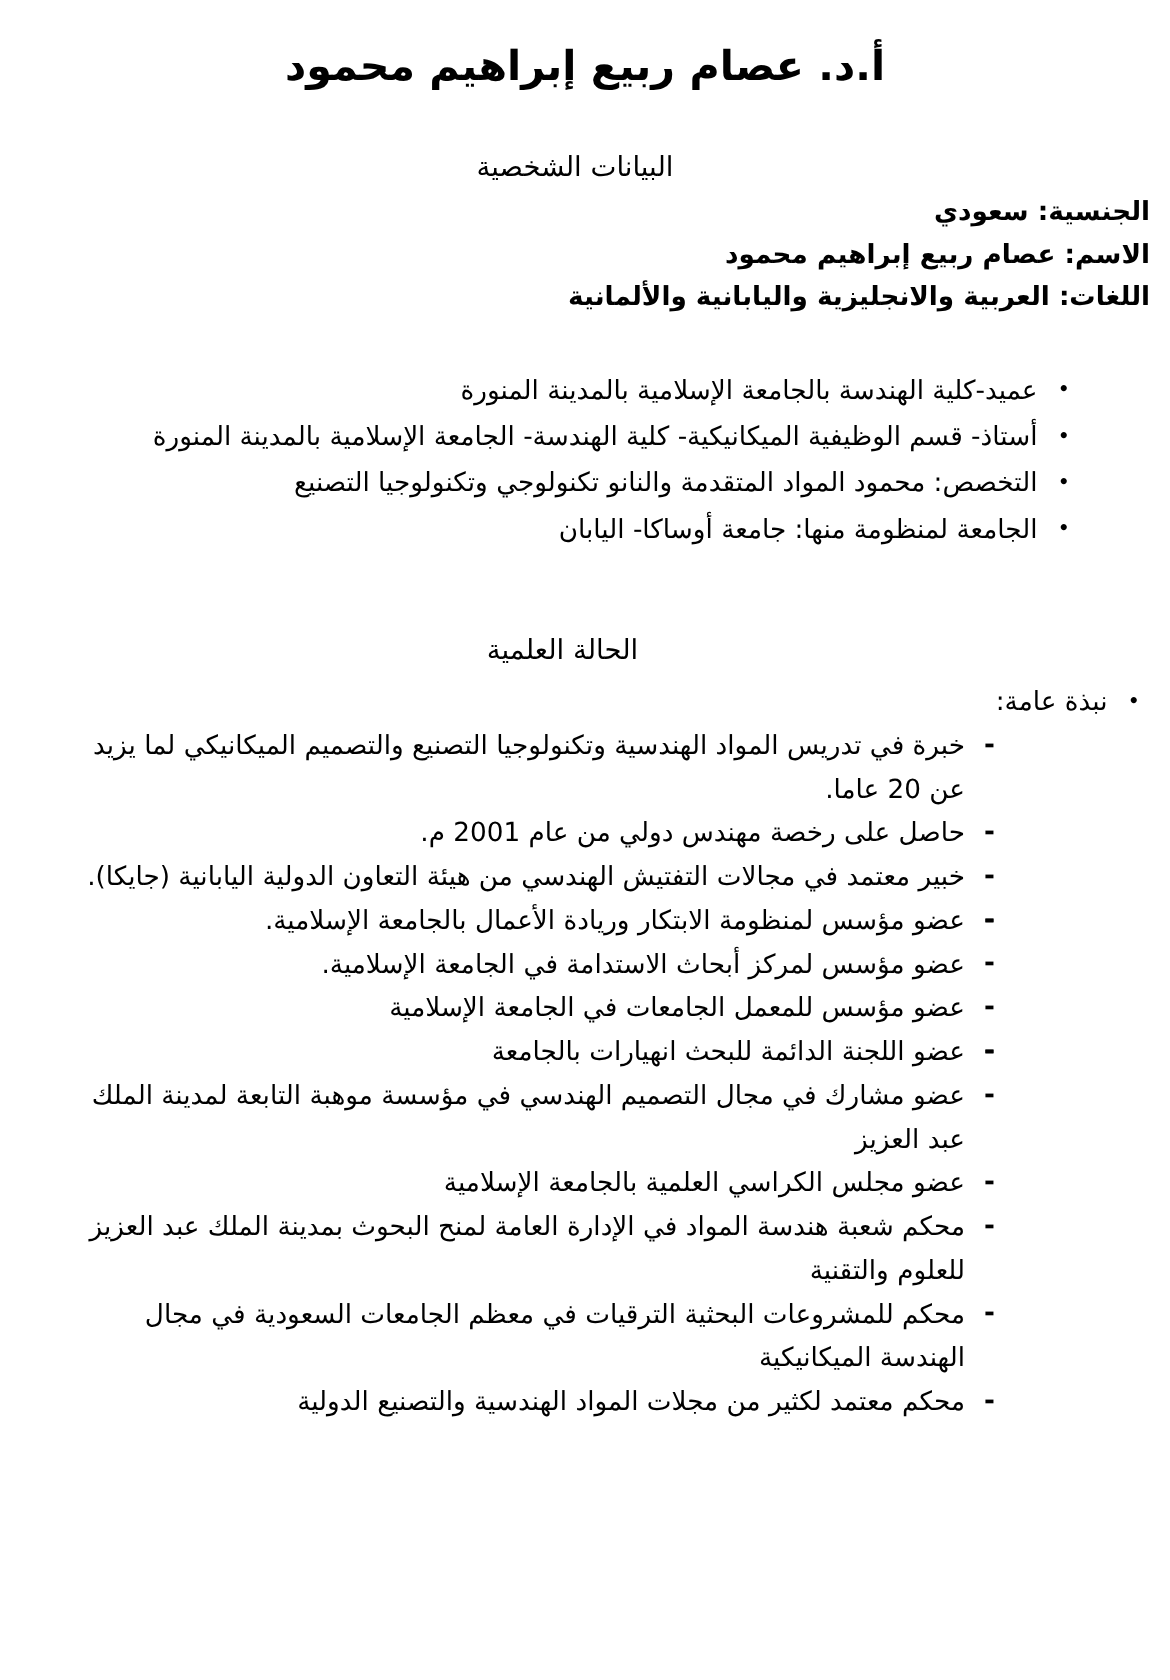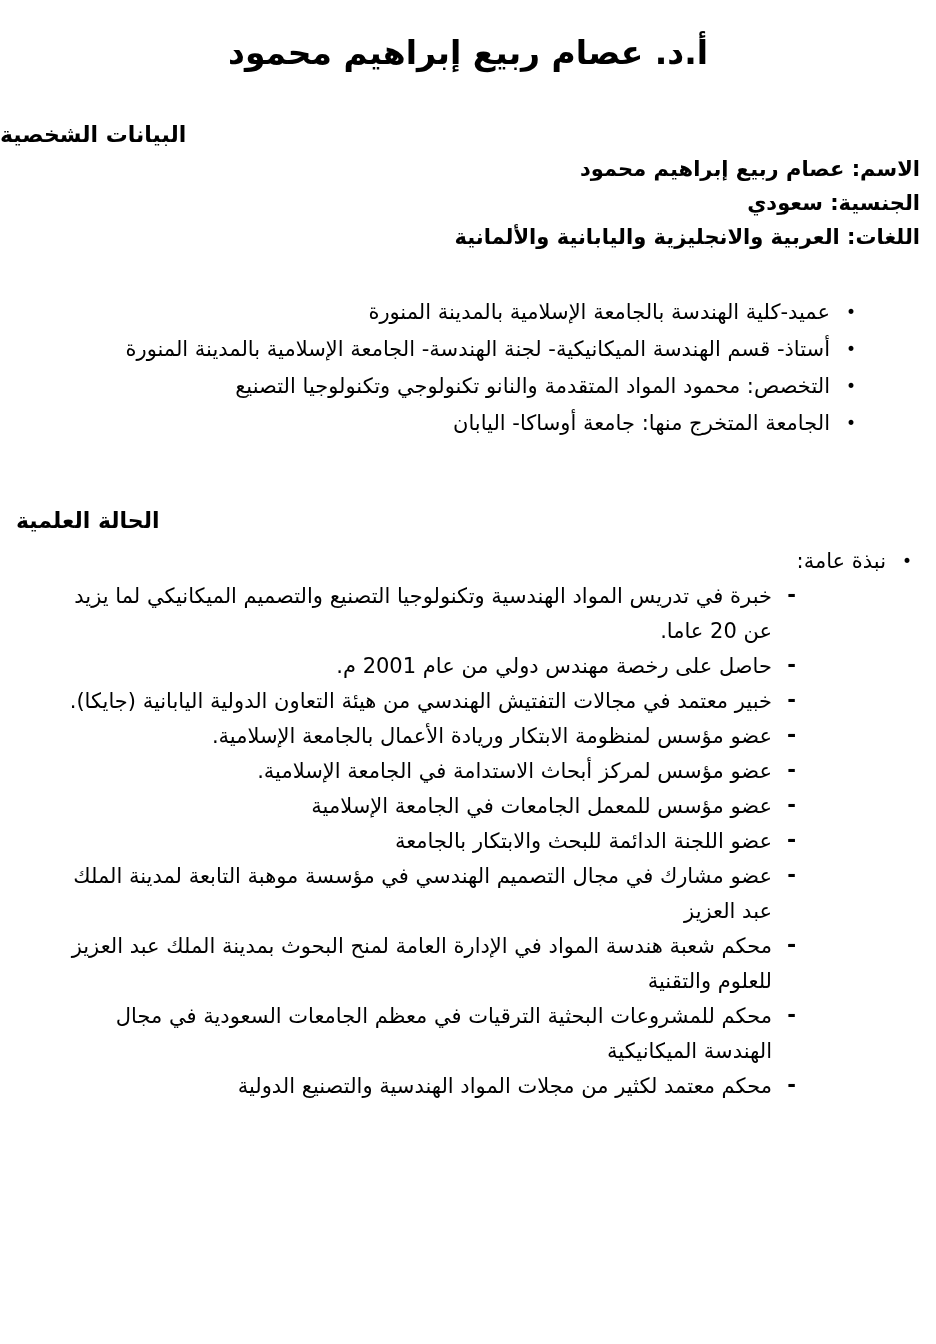--- a/index.html
+++ b/index.html
@@ -22,23 +22,23 @@
     font-weight:700;
     line-height:50px;
   }
   section{display:block;}
   .sec-personal{margin-top:40px;}
   .sec-job{margin-top:40px;}
   .sec-sci{margin-top:62px;margin-left:16px;}
   h2.heading{
     margin:0 16px 0 0;
     font-size:22px;
-    font-weight:700;
+    font-weight:400;
     line-height:34px;
-    text-align:left;
+    text-align:center;
   }
   h2.heading.sci{margin-right:52px;}
   .p-line{
     margin:0 16px 0 0;
     font-size:21px;
     font-weight:700;
     line-height:34px;
     text-align:right;
   }
   
@@ -80,41 +80,41 @@
 </style>
 </head>
 <body>
 
 <div class="page">
 
   <h1 class="title">أ.د. عصام ربيع إبراهيم محمود</h1>
 
   <section class="sec-personal">
     <h2 class="heading">البيانات الشخصية</h2>
+    <p class="p-line">الجنسية: سعودي</p>
     <p class="p-line">الاسم: عصام ربيع إبراهيم محمود</p>
-    <p class="p-line">الجنسية: سعودي</p>
     <p class="p-line">اللغات: العربية والانجليزية واليابانية والألمانية</p>
   </section>
 
   <section class="sec-job">
     <div class="bullet-item">
       <span class="marker">•</span>
       <span>عميد-كلية الهندسة بالجامعة الإسلامية بالمدينة المنورة</span>
     </div>
     <div class="bullet-item">
       <span class="marker">•</span>
-      <span>أستاذ- قسم الهندسة الميكانيكية- لجنة الهندسة- الجامعة الإسلامية بالمدينة المنورة</span>
+      <span>أستاذ- قسم الوظيفية الميكانيكية- كلية الهندسة- الجامعة الإسلامية بالمدينة المنورة</span>
     </div>
     <div class="bullet-item">
       <span class="marker">•</span>
       <span>التخصص: محمود المواد المتقدمة والنانو تكنولوجي وتكنولوجيا التصنيع</span>
     </div>
     <div class="bullet-item">
       <span class="marker">•</span>
-      <span>الجامعة المتخرج منها: جامعة أوساكا- اليابان</span>
+      <span>الجامعة لمنظومة منها: جامعة أوساكا- اليابان</span>
     </div>
   </section>
 
   <section class="sec-sci">
     <h2 class="heading sci">الحالة العلمية</h2>
     <div class="bullet-item sub">
       <span class="marker">•</span>
       <span>نبذة عامة:</span>
     </div>
 
@@ -143,28 +143,29 @@
     </div>
     <div class="dash-item">
       <span class="marker">-</span>
       <span>عضو مؤسس للمعمل الجامعات في الجامعة الإسلامية</span>
     </div>
     <div class="dash-item">
       <span class="marker">-</span>
     </div>
     <div class="dash-item">
       <span class="marker">-</span>
-      <span>عضو اللجنة الدائمة للبحث والابتكار بالجامعة</span>
+      <span>عضو اللجنة الدائمة للبحث انهيارات بالجامعة</span>
     </div>
     <div class="dash-item">
       <span class="marker">-</span>
       <span>عضو مشارك في مجال التصميم الهندسي في مؤسسة موهبة التابعة لمدينة الملك عبد العزيز</span>
     </div>
     <div class="dash-item">
       <span class="marker">-</span>
+      <span>عضو مجلس الكراسي العلمية بالجامعة الإسلامية</span>
     </div>
     <div class="dash-item">
       <span class="marker">-</span>
       <span>محكم شعبة هندسة المواد في الإدارة العامة لمنح البحوث بمدينة الملك عبد العزيز للعلوم والتقنية</span>
     </div>
     <div class="dash-item">
       <span class="marker">-</span>
       <span>محكم للمشروعات البحثية الترقيات في معظم الجامعات السعودية في مجال الهندسة الميكانيكية</span>
     </div>
     <div class="dash-item">

